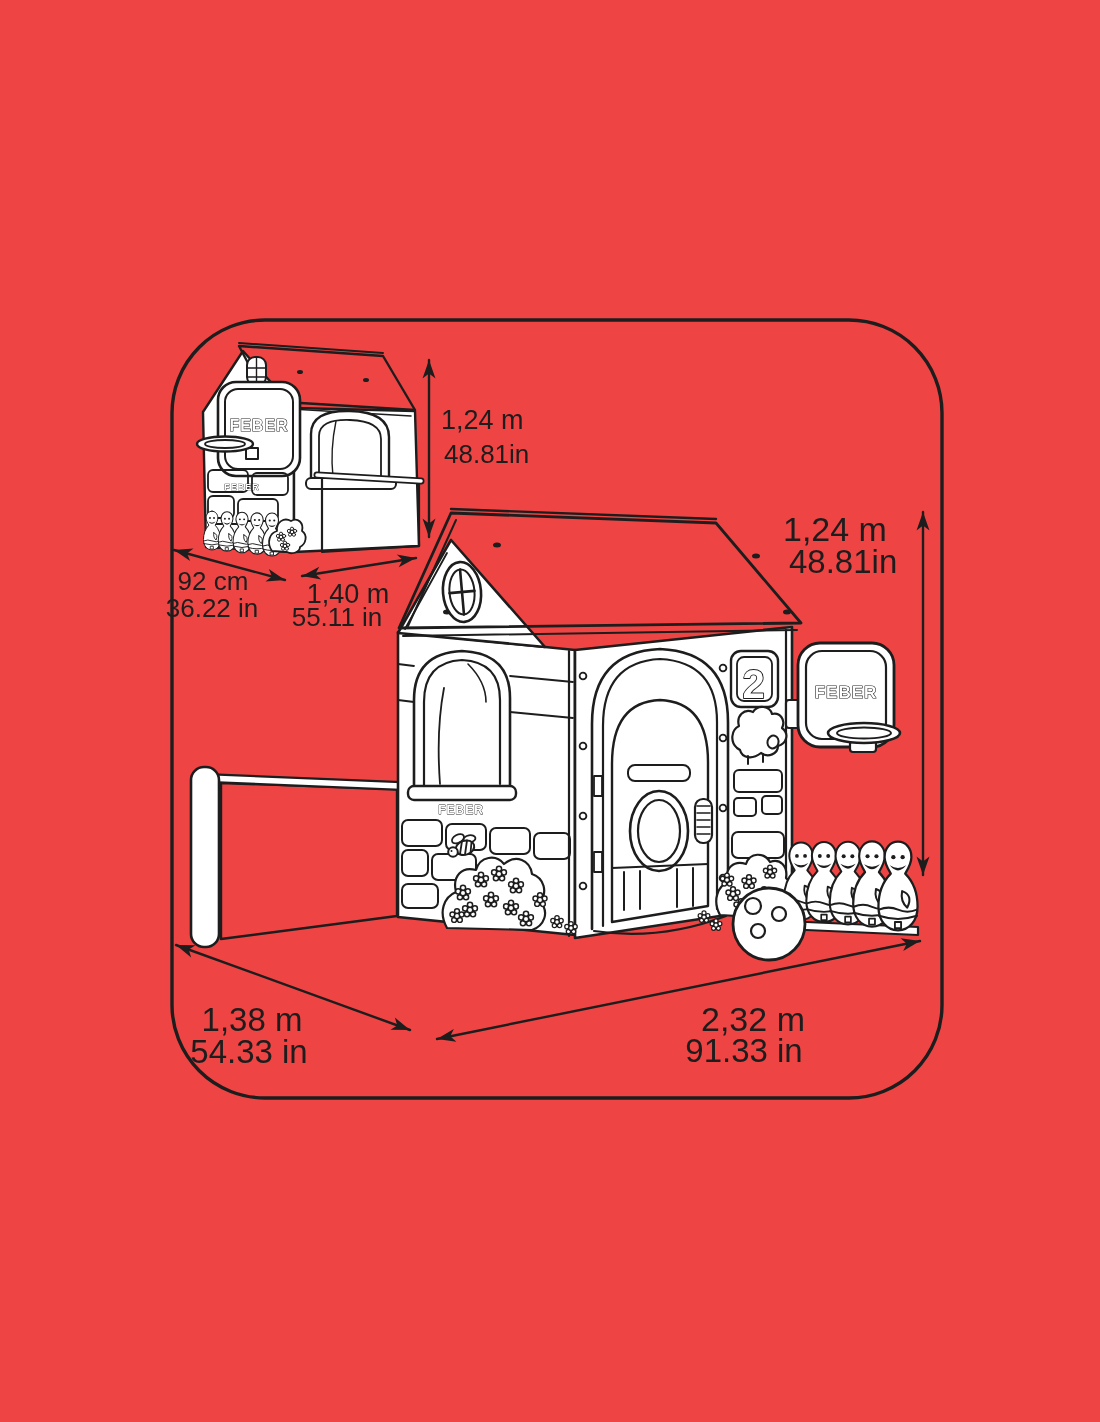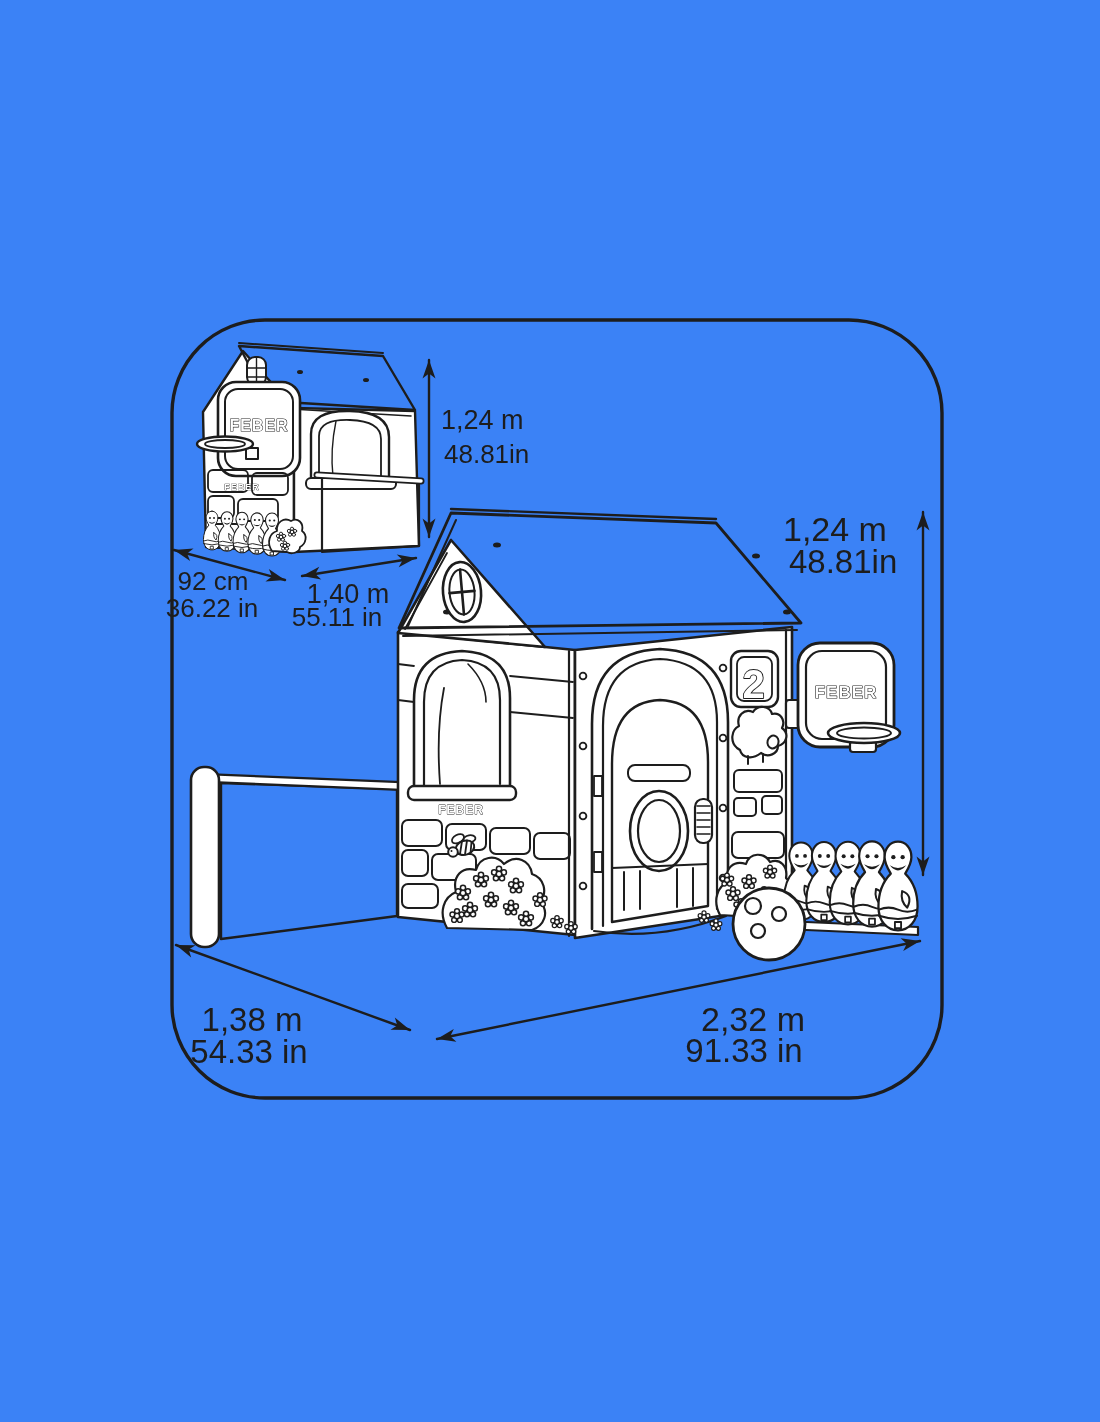--- a/index.html
+++ b/index.html
@@ -1,16 +1,16 @@
 <!DOCTYPE html>
 <html><head>
 <meta charset="utf-8">
 <style>
   html,body{margin:0;padding:0;background:#ffffff;}
-  .canvas{position:relative;width:1100px;height:1422px;background:#3b82f6;margin:0 auto;overflow:hidden;}
+  .canvas{position:relative;width:1100px;height:1422px;background:#ef4444;margin:0 auto;overflow:hidden;}
   svg{display:block;}
   
   .ln{fill:none;stroke:#1d1d1d;stroke-linecap:round;stroke-linejoin:round;stroke-width:2.4;}
   .lnf{fill:#fff;stroke:#1d1d1d;stroke-linecap:round;stroke-linejoin:round;stroke-width:2.4;}
   .fd{fill:#1d1d1d;stroke:none;}
   .s14{stroke-width:1.4}.s16{stroke-width:1.6}.s18{stroke-width:1.8}.s2{stroke-width:2}
   .s22{stroke-width:2.2}.s24{stroke-width:2.4}.s26{stroke-width:2.6}.s28{stroke-width:2.8}.s34{stroke-width:3.4}
   .dim{font-family:"Liberation Sans",sans-serif;fill:#1d1d1d;}
   .logo{font-family:"Liberation Sans",sans-serif;font-weight:700;fill:#ffffff;stroke:#1d1d1d;
         paint-order:stroke;stroke-linejoin:round;letter-spacing:1px;}

